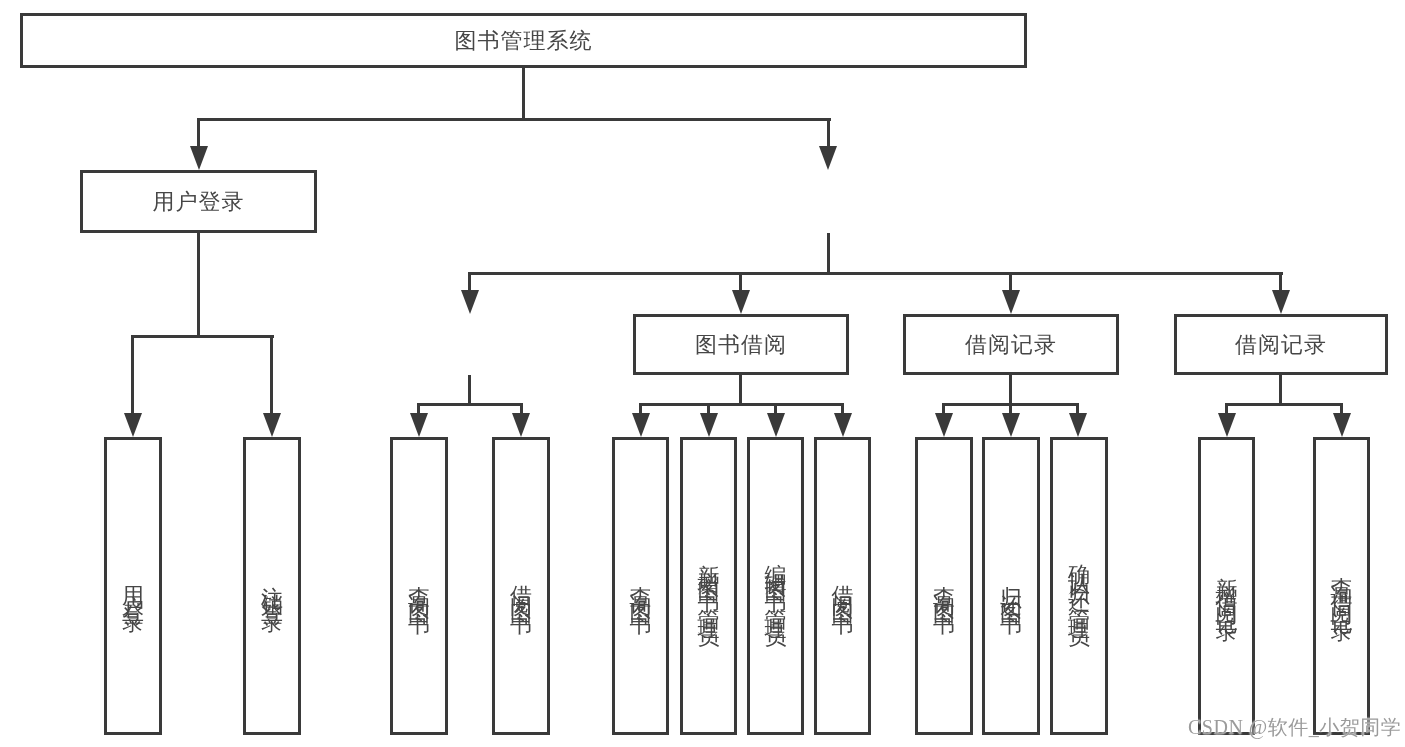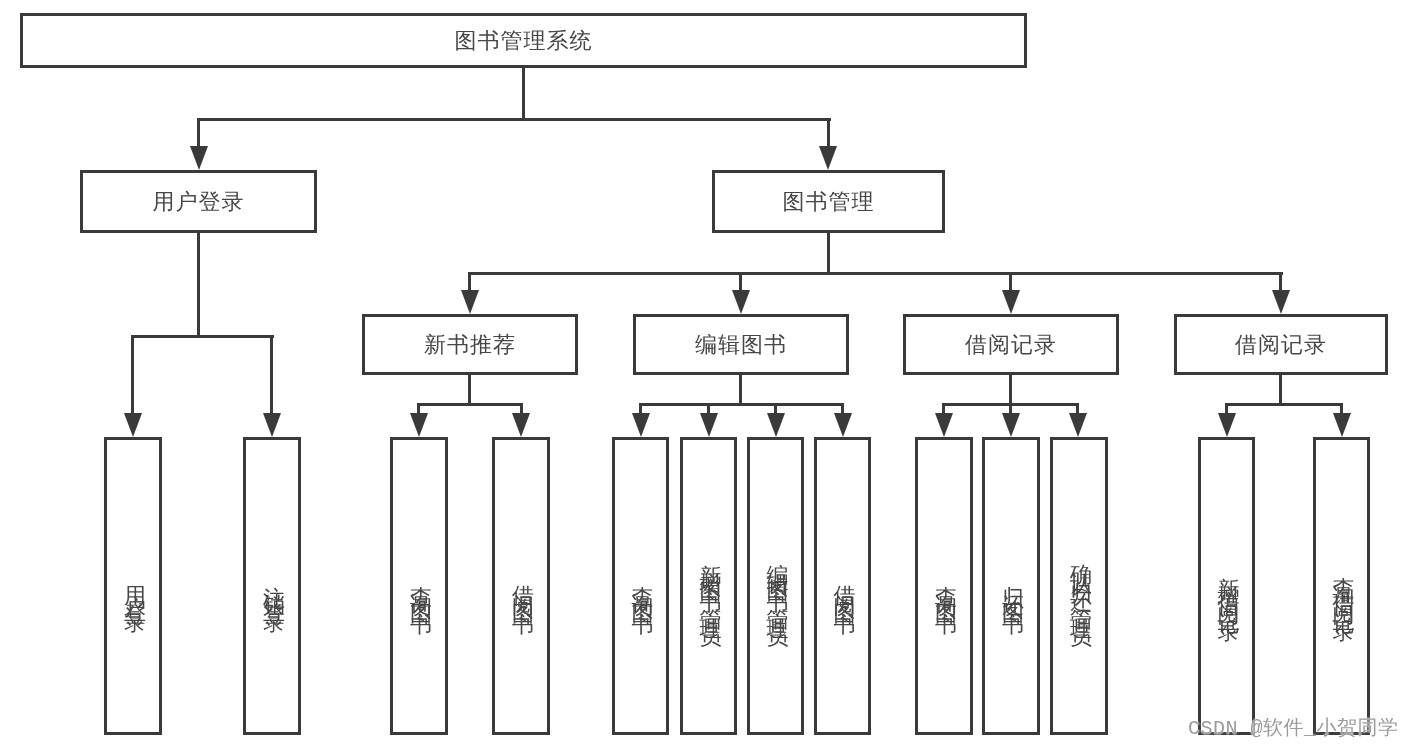--- a/index.html
+++ b/index.html
@@ -1,18 +1,18 @@
 <!DOCTYPE html>
 <html><head>
 <meta charset="utf-8">
 <style>
   html,body{margin:0;padding:0;background:#ffffff;}
   .stage{
     position:relative;width:1405px;height:747px;background:#ffffff;
-    font-family:Liberation Mono, monospace;overflow:hidden;
+    font-family:Liberation Serif, serif;overflow:hidden;
   }
   .box{
     position:absolute;border:3px solid #3a3a3a;background:#ffffff;
     display:flex;align-items:center;justify-content:center;
     box-sizing:border-box;color:#464646;
   }
   .hlabel{font-size:22px;color:#464646;letter-spacing:1px;white-space:nowrap;}
   .vtext{
     writing-mode:vertical-rl;text-orientation:mixed;
     font-size:22px;letter-spacing:9px;line-height:1;
@@ -43,47 +43,41 @@
   <div class="vl" style="left:522px;top:68px;height:52px;"></div>
   <div class="hl" style="left:197px;top:118px;width:634px;"></div>
   <div class="vl" style="left:197px;top:118px;height:30px;"></div>
   <div class="ar" style="left:190px;top:146px;"></div>
   <div class="vl" style="left:827px;top:118px;height:30px;"></div>
   <div class="ar" style="left:819px;top:146px;"></div>
 
   <div class="box" style="left:80px;top:170px;width:237px;height:63px;">
     <span class="hlabel">用户登录</span>
   </div>
-  <div class="box" style="left:712px;top:170px;width:233px;height:63px;">
-    <span class="hlabel">图书管理</span>
-  </div>
 
   <div class="vl" style="left:197px;top:233px;height:102px;"></div>
   <div class="hl" style="left:131px;top:335px;width:143px;"></div>
   <div class="vl" style="left:131px;top:335px;height:80px;"></div>
   <div class="ar" style="left:124px;top:413px;"></div>
   <div class="vl" style="left:270px;top:335px;height:80px;"></div>
   <div class="ar" style="left:263px;top:413px;"></div>
 
   <div class="vl" style="left:827px;top:233px;height:39px;"></div>
   <div class="hl" style="left:468px;top:272px;width:815px;"></div>
   <div class="vl" style="left:468px;top:272px;height:22px;"></div>
   <div class="ar" style="left:461px;top:290px;"></div>
   <div class="vl" style="left:739px;top:272px;height:22px;"></div>
   <div class="ar" style="left:732px;top:290px;"></div>
   <div class="vl" style="left:1009px;top:272px;height:22px;"></div>
   <div class="ar" style="left:1002px;top:290px;"></div>
   <div class="vl" style="left:1279px;top:272px;height:22px;"></div>
   <div class="ar" style="left:1272px;top:290px;"></div>
 
-  <div class="box" style="left:362px;top:314px;width:216px;height:61px;">
-    <span class="hlabel">新书推荐</span>
-  </div>
   <div class="box" style="left:633px;top:314px;width:216px;height:61px;">
-    <span class="hlabel">编辑图书</span>
+    <span class="hlabel">图书借阅</span>
   </div>
   <div class="box" style="left:903px;top:314px;width:216px;height:61px;">
     <span class="hlabel">借阅记录</span>
   </div>
   <div class="box" style="left:1174px;top:314px;width:214px;height:61px;">
     <span class="hlabel">借阅记录</span>
   </div>
 
   <div class="vl" style="left:468px;top:375px;height:30px;"></div>
   <div class="hl" style="left:417px;top:403px;width:106px;"></div>

